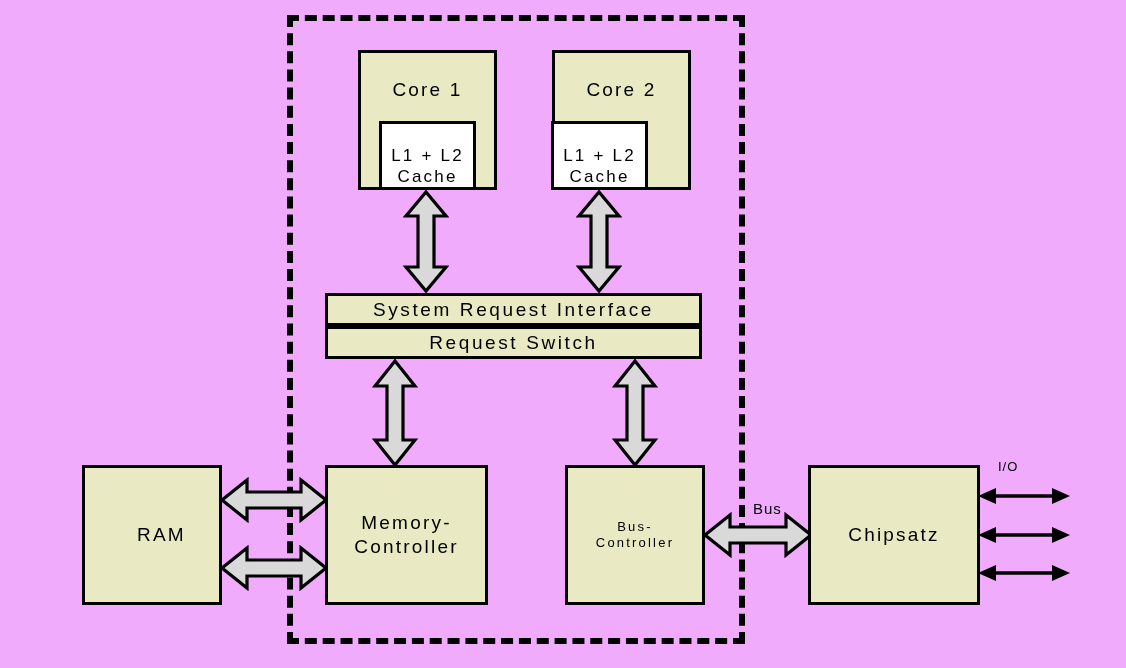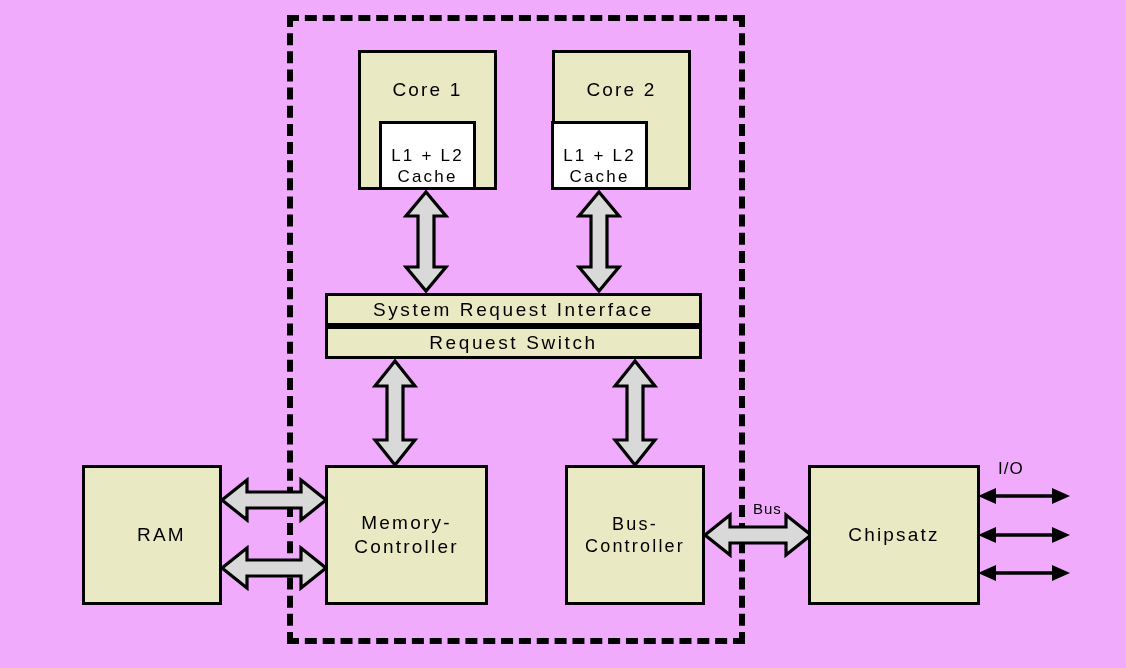--- a/index.html
+++ b/index.html
@@ -147,37 +147,37 @@
     </svg>
   </div>
 
   <div class="harrow" style="left:220px; top:545px; width:108px; height:46px;">
     <svg width="108" height="46" viewBox="0 0 108 46">
       <polygon points="2,23 27,3 27,15 81,15 81,3 106,23 81,43 81,31 27,31 27,43" fill="#d9d9d9" stroke="#000000" stroke-width="3.2" stroke-linejoin="miter"></polygon>
     </svg>
   </div>
 
   <div class="box" style="left:565px; top:465px; width:140px; height:140px;">
-    <span class="lbl" style="font-size:18px;">Bus-
+    <span class="lbl" style="font-size:13px;">Bus-
 Controller</span>
   </div>
 
   <div class="harrow" style="left:703px; top:512px; width:110px; height:46px;">
     <svg width="110" height="46" viewBox="0 0 110 46">
       <polygon points="2,23 27,3 27,15 83,15 83,3 108,23 83,43 83,31 27,31 27,43" fill="#d9d9d9" stroke="#000000" stroke-width="3.2" stroke-linejoin="miter"></polygon>
     </svg>
   </div>
 
   <span class="free-label" style="left:753px; top:500px; font-size:15px;">Bus</span>
 
   <div class="box" style="left:808px; top:465px; width:172px; height:140px;">
     <span class="lbl" style="font-size:19px;">Chipsatz</span>
   </div>
 
-  <span class="free-label" style="left:998px; top:459px; font-size:17px;text-align:center;">I/O</span>
+  <span class="free-label" style="left:998px; top:459px; font-size:13px;text-align:center;">I/O</span>
 
   <div class="io-arrow" style="left:977px; top:486px; width:94px; height:20px;">
     <svg width="94" height="20" viewBox="0 0 94 20">
       <line x1="12" y1="10" x2="82" y2="10" stroke="#000000" stroke-width="3.4"></line>
       <polygon points="1,10 19,2 19,18" fill="#000000"></polygon>
       <polygon points="93,10 75,2 75,18" fill="#000000"></polygon>
     </svg>
   </div>
   <div class="io-arrow" style="left:977px; top:525px; width:94px; height:20px;">
     <svg width="94" height="20" viewBox="0 0 94 20">

